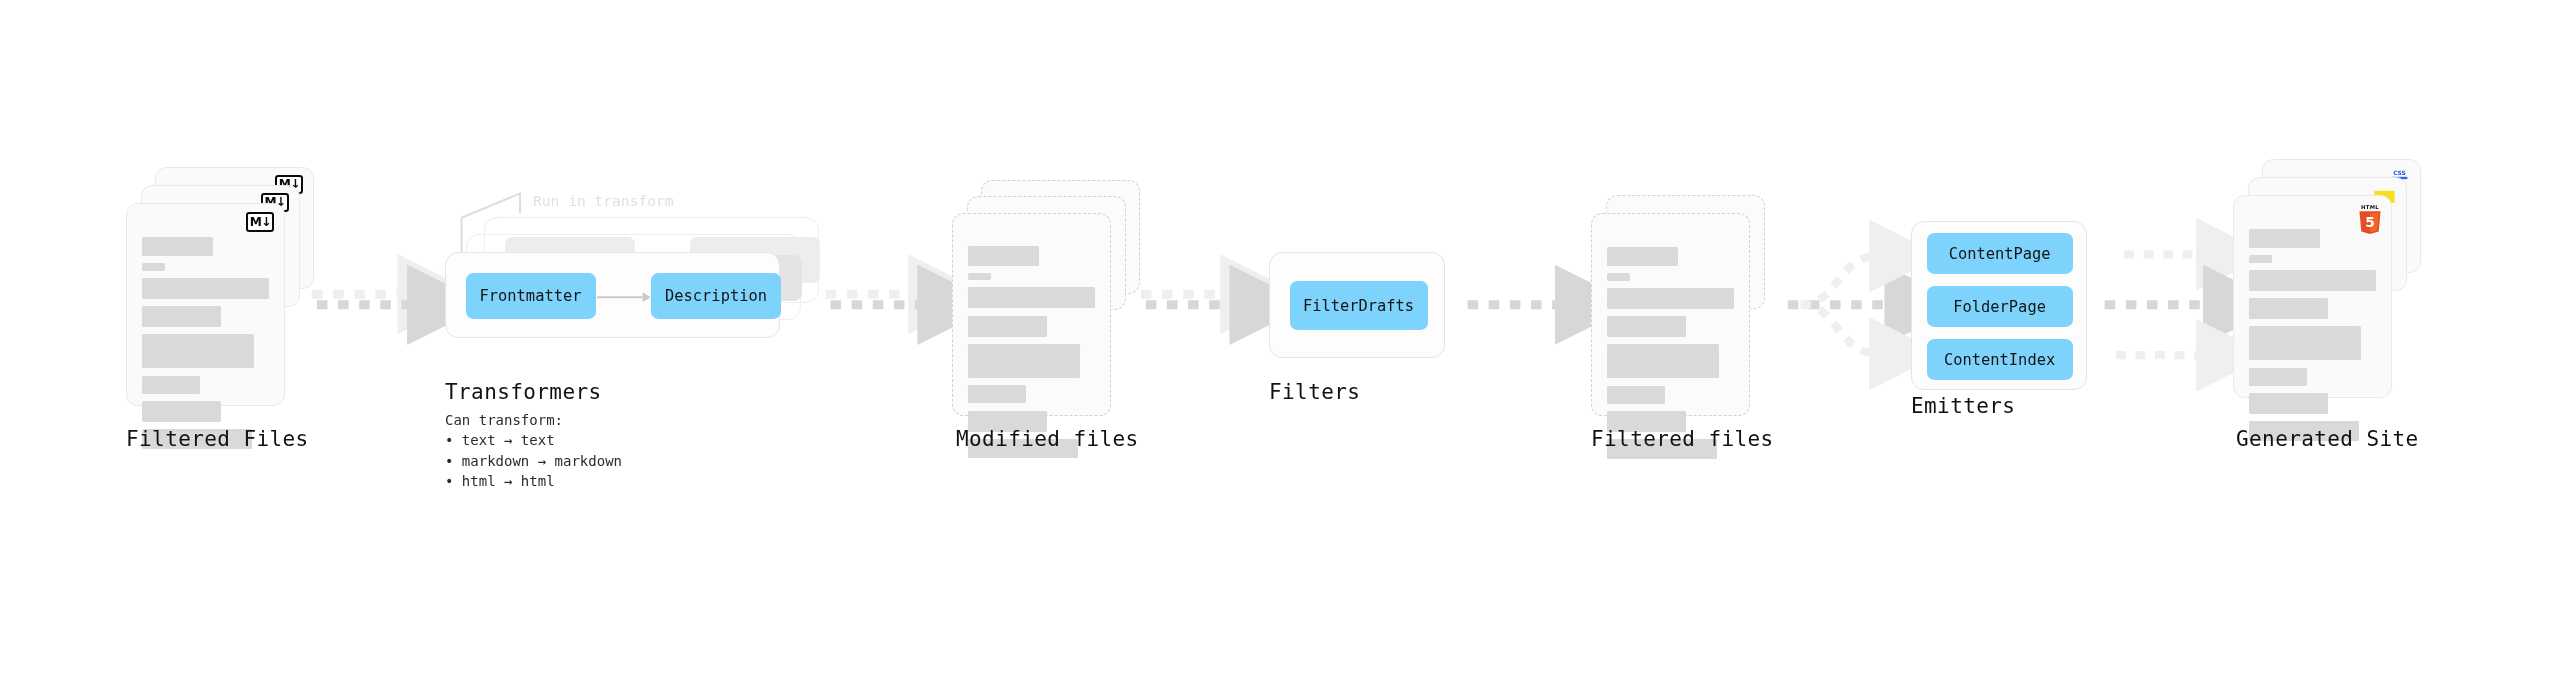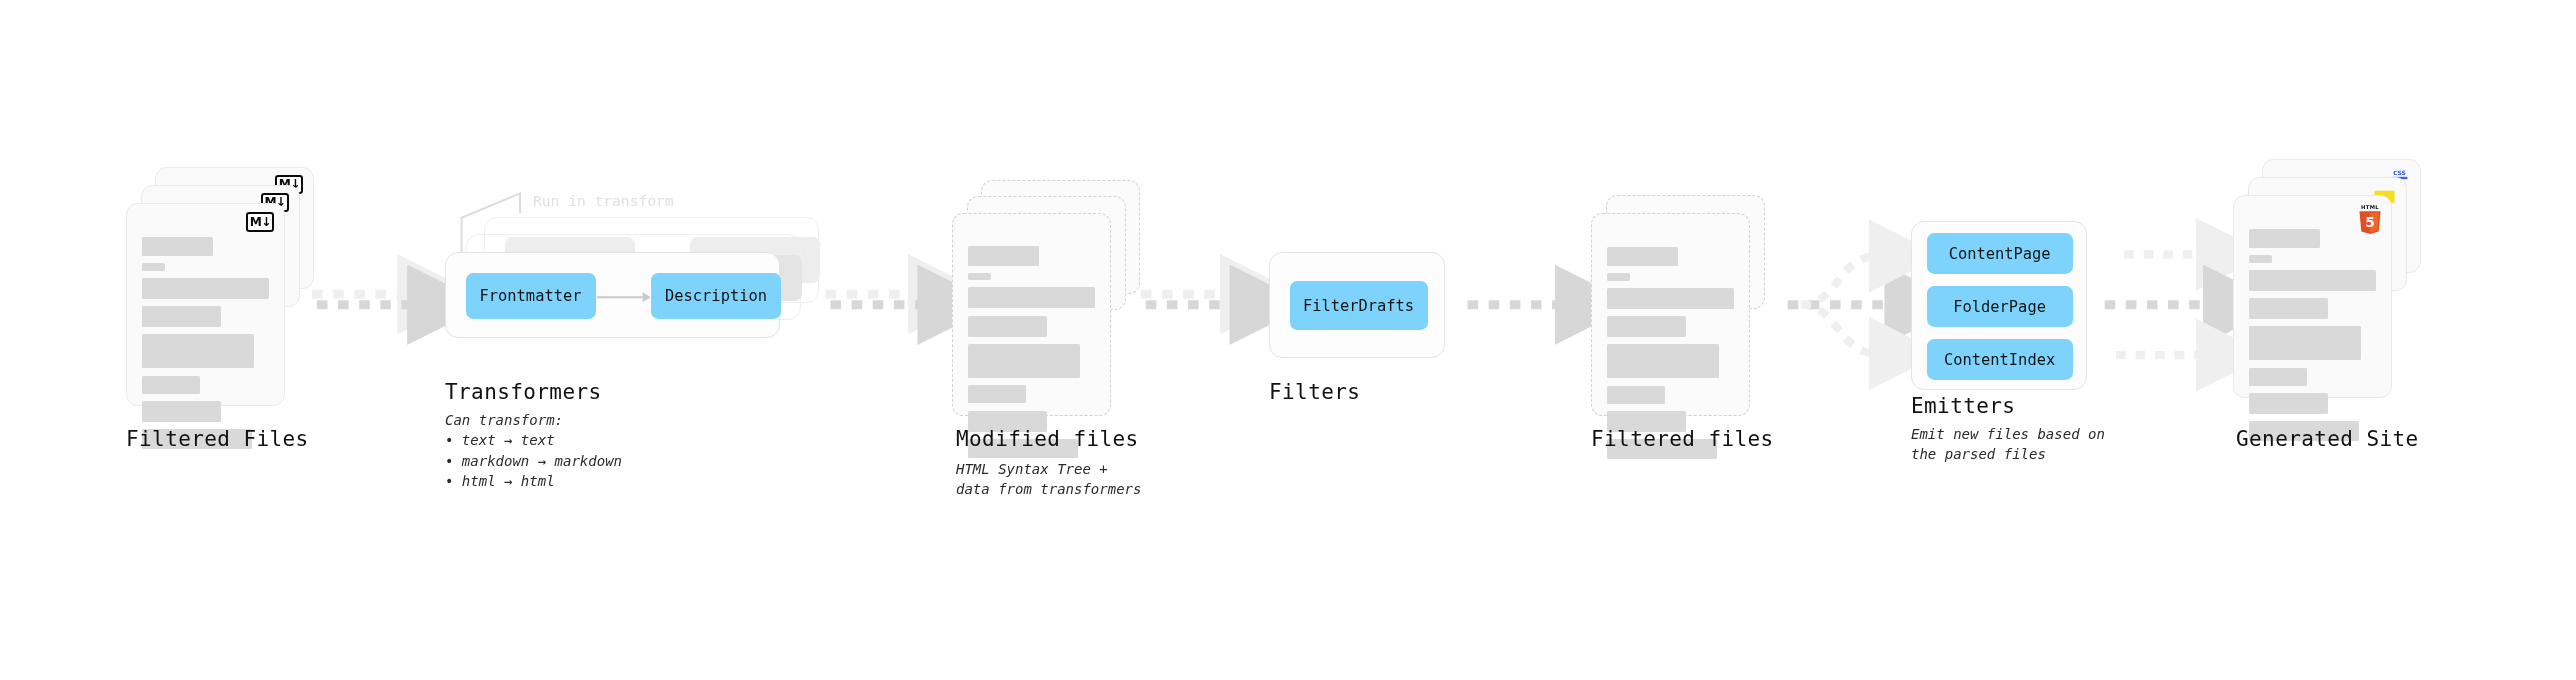--- a/index.html
+++ b/index.html
@@ -47,21 +47,20 @@
     letter-spacing:0.4px;
     color:#111111;
     white-space:nowrap;
   }
   .desc{
     position:absolute;
     font-size:14px;
     line-height:1.45;
     color:#2B2B2B;
     white-space:pre-line;
-    font-style:italic;
   }
 
   
   .pbox{
     position:absolute;
     background:#FDFDFD;
     border:1.6px solid #E4E4E4;
     border-radius:13px;
     box-sizing:border-box;
   }
@@ -201,22 +200,20 @@
         <div class="bar" style="width:100%;height:21px;"></div>
         <div class="bar" style="width:62%;height:21px;"></div>
         <div class="bar" style="width:88%;height:34px;"></div>
         <div class="bar" style="width:46%;height:18px;"></div>
         <div class="bar" style="width:62%;height:21px;"></div>
         <div class="bar" style="width:86%;height:19.5px;"></div>
       </div>
     </div>
   </div>
   <div class="title" style="left:956px;top:427px;">Modified files</div>
-  <div class="desc" style="left:956px;top:459px;">HTML Syntax Tree +
-data from transformers</div>
 
   <div class="node" style="left:1269px;top:252px;">
     <div class="pbox" style="left:0px;top:0px;width:176px;height:106px;">
       <div class="pill" style="left:19.5px;top:28px;width:138px;height:49px;">FilterDrafts</div>
     </div>
   </div>
   <div class="title" style="left:1269px;top:380px;">Filters</div>
 
   <div class="cardstack" style="left:1591px;top:195px;">
     <div class="card dashed" style="left:14.6px;top:0px;width:159px;height:114px;"></div>
@@ -236,22 +233,20 @@
   <div class="title" style="left:1591px;top:427px;">Filtered files</div>
 
   <div class="node" style="left:1911px;top:221px;">
     <div class="pbox" style="left:0px;top:0px;width:176px;height:169px;">
       <div class="pill" style="left:14.6px;top:11.4px;width:146px;height:41px;">ContentPage</div>
       <div class="pill" style="left:14.6px;top:64px;width:146px;height:41px;">FolderPage</div>
       <div class="pill" style="left:14.6px;top:117px;width:146px;height:41px;">ContentIndex</div>
     </div>
   </div>
   <div class="title" style="left:1911px;top:394px;">Emitters</div>
-  <div class="desc" style="left:1911px;top:424px;">Emit new files based on
-the parsed files</div>
 
   <div class="cardstack" style="left:2233px;top:159px;">
 
     <div class="card" style="left:29px;top:0px;width:159px;height:114px;">
 
       <svg class="badge" style="right:9.8px;top:6.5px;width:21px;height:21px;" viewBox="0 0 32 32">
         <text x="16" y="12" font-size="9" font-family="DejaVu Sans, sans-serif" font-weight="bold" fill="#264DE4" text-anchor="middle">CSS</text>
         <rect x="4" y="15" width="24" height="3.5" fill="#2965F1"></rect>
       </svg>
     </div>

